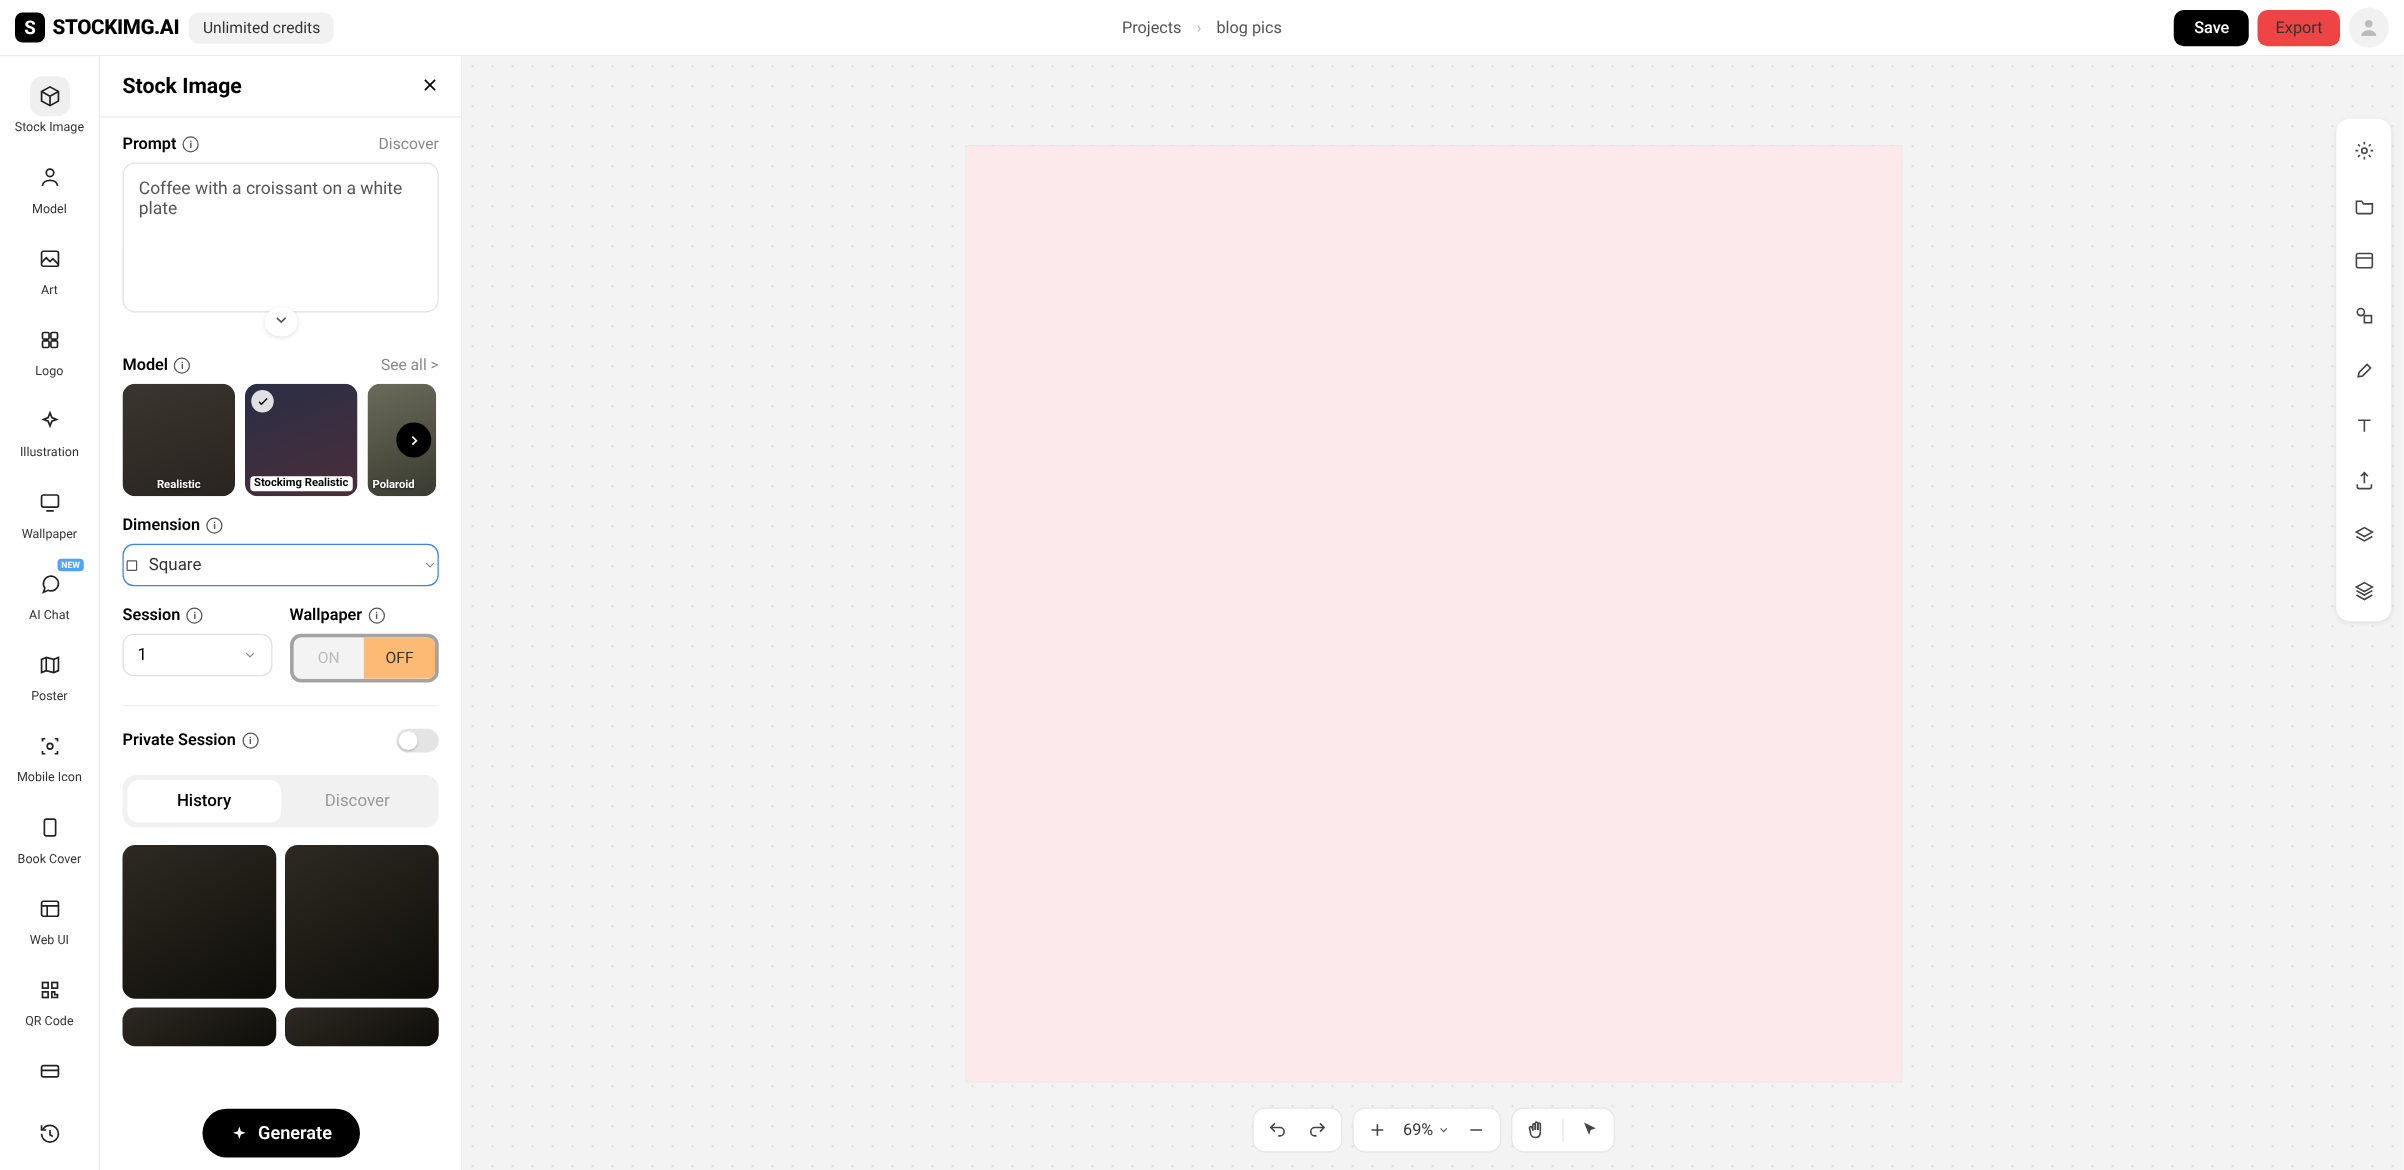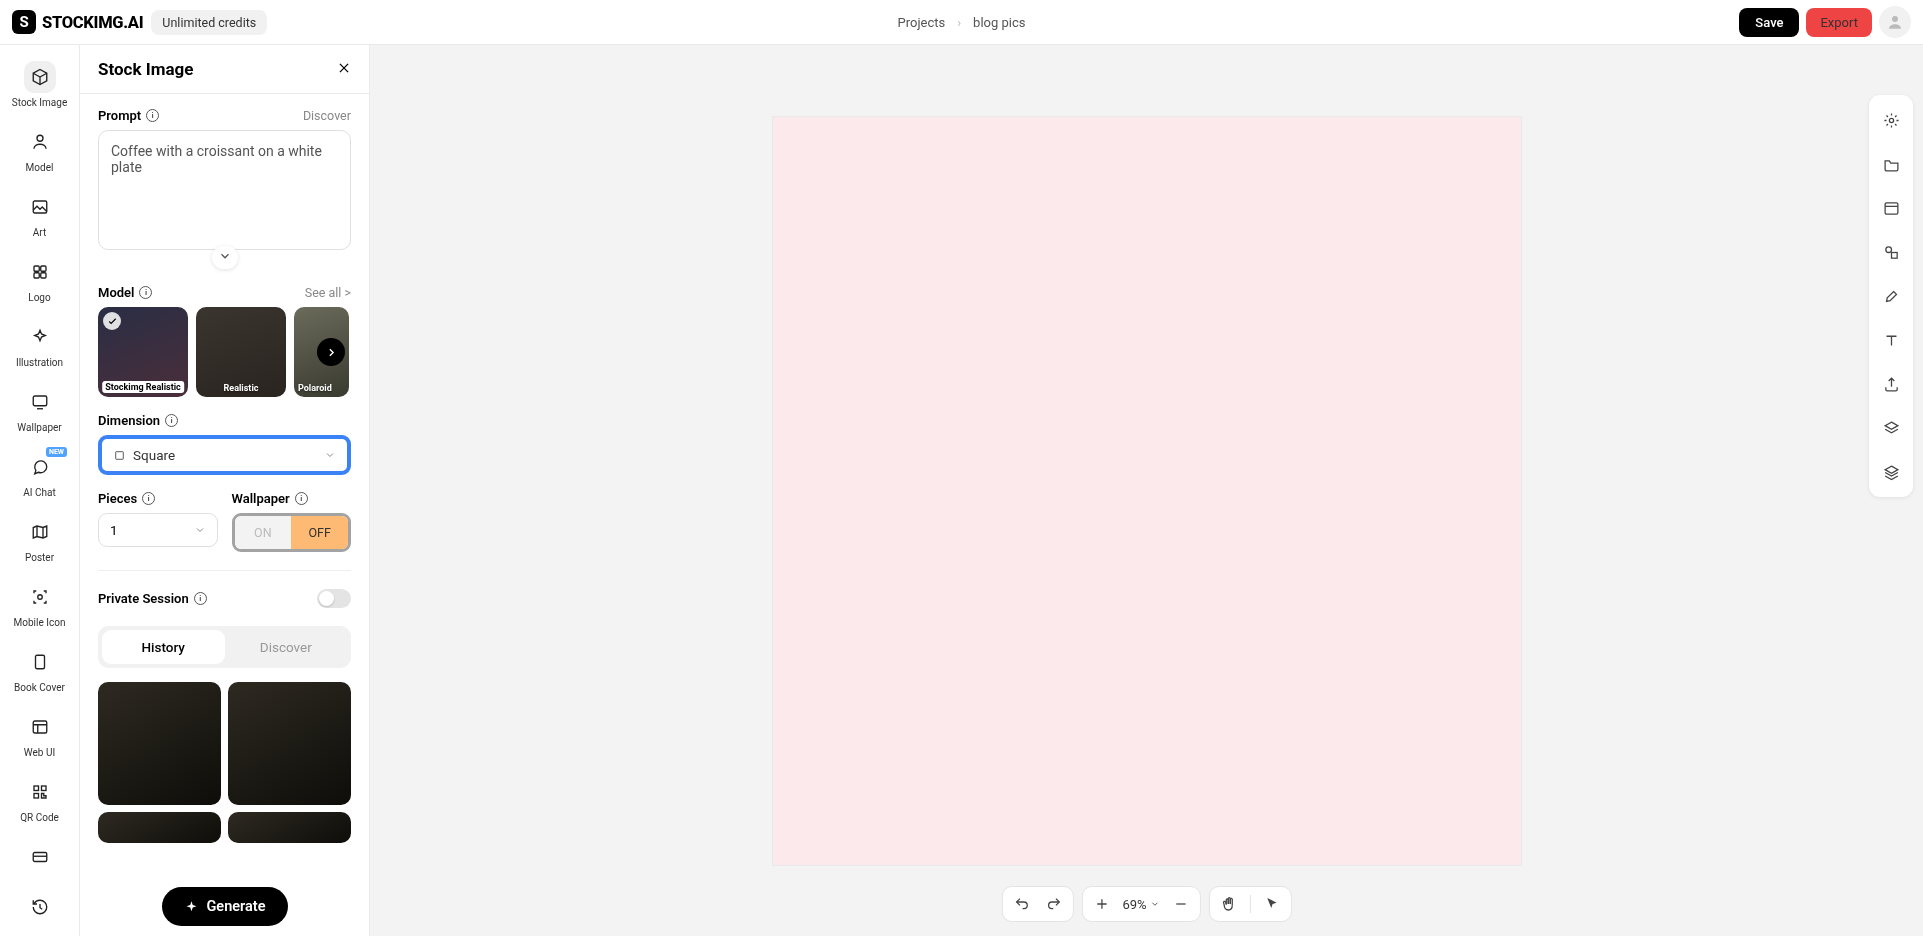--- a/index.html
+++ b/index.html
@@ -53,21 +53,21 @@
 .model-card .bg { width:100%; height:100%; background:linear-gradient(160deg,#2a2e45,#4a2e3a); }
 .model-card.m2 .bg { background:linear-gradient(160deg,#3b3530,#2a2420); }
 .model-card.m3 .bg { background:linear-gradient(160deg,#6a6b5a,#3a3b30); }
 .model-card .caption { position:absolute; bottom:4px; left:50%; transform:translateX(-50%); font-size:9px; font-weight:700; color:#fff; text-shadow:0 1px 2px rgba(0,0,0,.6); white-space:nowrap;}
 .model-card.m1 .caption{ background:#fff; color:#000; padding:1px 3px; border-radius:3px; text-shadow:none;}
 .model-check { position:absolute; top:5px; left:5px; width:18px;height:18px; background:rgba(255,255,255,.85); border-radius:50%; display:flex;align-items:center;justify-content:center;}
 .model-check svg{width:11px;height:11px;stroke:#000;stroke-width:2.5;fill:none;}
 .model-arrow { position:absolute; right:6px; top:50%; transform:translateY(-50%); width:28px;height:28px; background:#000; border-radius:50%; display:flex;align-items:center;justify-content:center; cursor:pointer;}
 .model-arrow svg{width:13px;height:13px;stroke:#fff;stroke-width:2.5;fill:none;}
 
-.select-box { border:4px solid #3b82f6; border-radius:9px; padding:8px 11px; display:flex; align-items:center; justify-content:space-between; cursor:pointer; background:#fff;text-align:center;}
+.select-box { border:1px solid #3b82f6; border-radius:9px; padding:8px 0; display:flex; align-items:center; justify-content:space-between; cursor:pointer; background:#fff;text-align:center;}
 .select-box .left{display:flex;align-items:center;gap:7px;font-size:13.5px;color:#333;}
 .select-box svg.sq{width:13px;height:13px;stroke:#555;stroke-width:1.8;fill:none;}
 .select-box svg.chev{width:12px;height:12px;stroke:#888;stroke-width:2;fill:none;}
 
 .two-col { display:flex; gap:14px;}
 .two-col > div{flex:1;}
 .pieces-select{ border:1px solid #e0e0e0; border-radius:9px; padding:8px 11px; display:flex; align-items:center; justify-content:space-between; font-size:13.5px; cursor:pointer;}
 .toggle-group { display:flex; border:3px solid #a3a3a3; border-radius:9px; overflow:hidden;}
 .toggle-group button{ flex:1; padding:9px 0; font-size:12.5px; background:#fdba74; border:none; cursor:pointer; color:#333;}
 .toggle-group button.muted{ background:#f3f3f3; color:#bbb;}
@@ -294,33 +294,33 @@
 
       <div class="section">
         <div class="section-row">
           <div class="section-label">
             <span>Model</span>
             <span class="info-icon">i</span>
           </div>
           <div class="link">See all &gt;</div>
         </div>
         <div class="model-row">
+          <div class="model-card m2">
+            <div class="bg"></div>
+            <div class="caption">Realistic</div>
+          </div>
           <div class="model-card m1">
             <div class="bg"></div>
             <div class="model-check">
                 <svg viewBox="0 0 24 24">
                   <path d="M5 12l4 4 10-10"></path>
                 </svg>
               </div>
             <div class="caption">Stockimg Realistic</div>
           </div>
-          <div class="model-card m2">
-            <div class="bg"></div>
-            <div class="caption">Realistic</div>
-          </div>
           <div class="model-card m3" style="width:55px;">
             <div class="bg"></div>
             <div class="caption" style="left:4px;transform:none;">Polaroid</div>
           </div>
           <div class="model-arrow">
             <svg viewBox="0 0 24 24">
                 <path d="M9 6l6 6-6 6"></path>
               </svg>
           </div>
         </div>
@@ -343,21 +343,21 @@
           <svg class="chev" viewBox="0 0 24 24">
               <path d="M6 9l6 6 6-6"></path>
             </svg>
         </div>
       </div>
 
       <div class="section two-col">
         <div>
           <div class="section-row">
             <div class="section-label">
-              <span>Pieces</span>
+              <span>Session</span>
               <span class="info-icon">i</span>
             </div>
           </div>
           <div class="pieces-select">
             <span>1</span>
             <svg class="chev" viewBox="0 0 24 24" style="width:12px;height:12px;stroke:#888;stroke-width:2;fill:none;">
                 <path d="M6 9l6 6 6-6"></path>
               </svg>
           </div>
         </div>

